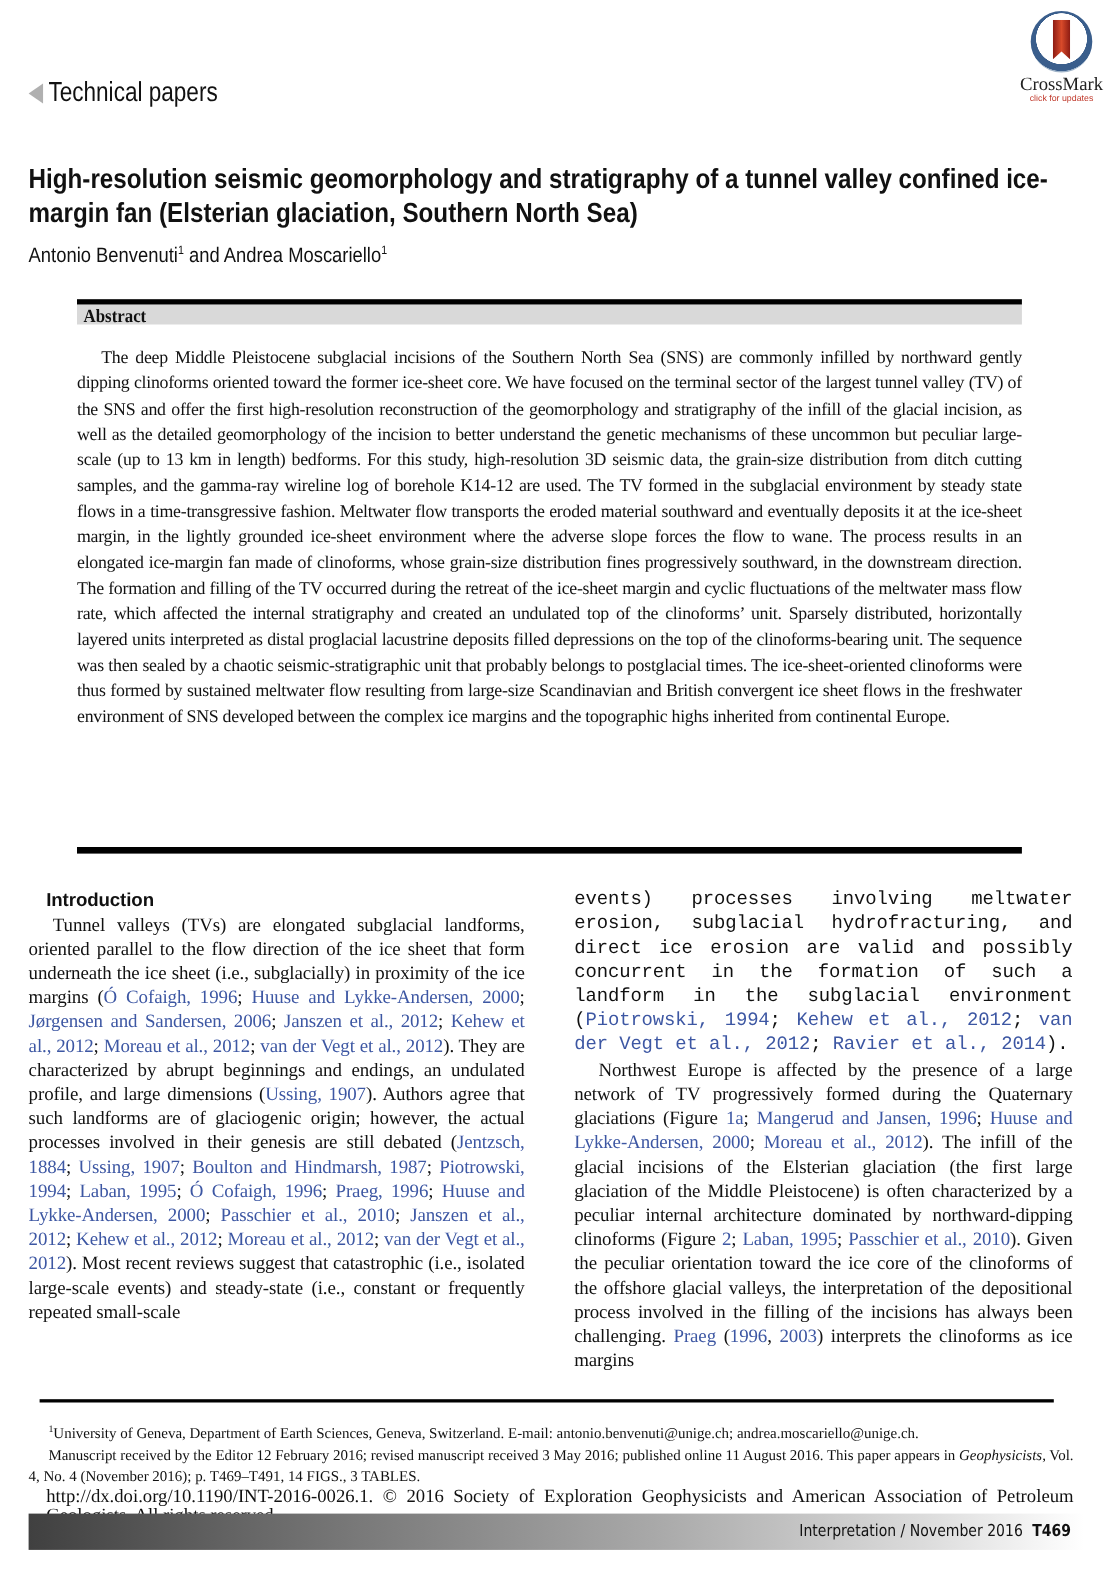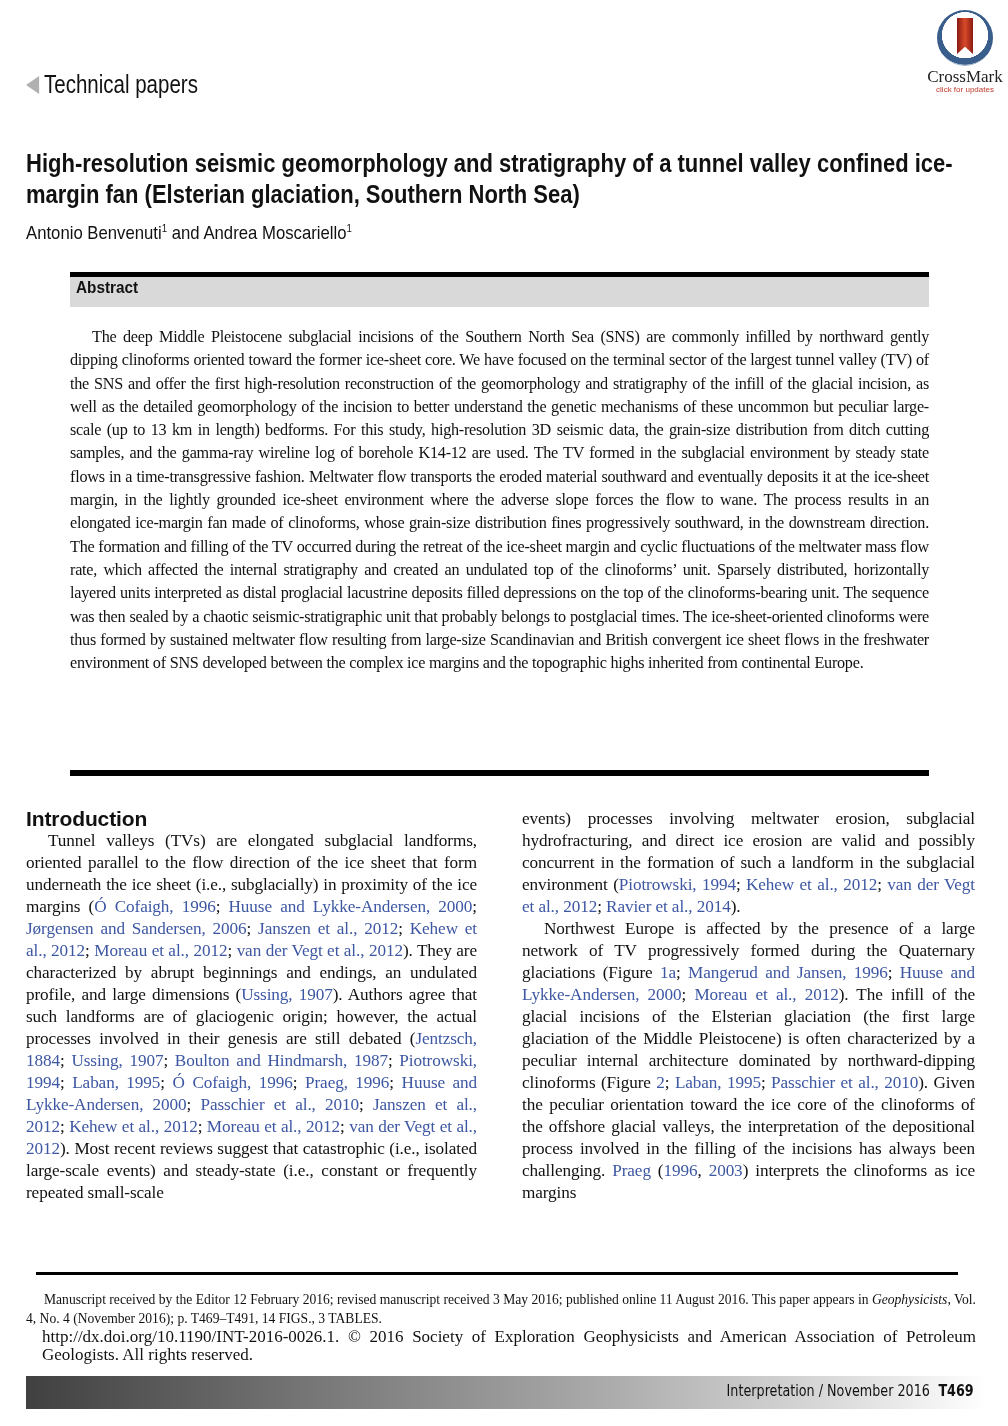--- a/index.html
+++ b/index.html
@@ -14,31 +14,31 @@
   .cm-ribbon { position: absolute; left: 20px; top: 8px; width: 16px; height: 36px; background: linear-gradient(90deg, #8b1a12, #d84a2a 50%, #8b1a12); clip-path: polygon(0 0, 100% 0, 100% 100%, 50% 80%, 0 100%); }
   .cm-text { font-family: "Liberation Serif", serif; font-size: 17px; color: #222; margin-top: 2px; line-height: 17px; }
   .cm-sub { font-family: "Liberation Sans", sans-serif; font-size: 8px; color: #c0392b; line-height: 9px; }
 
   .title { left: 26px; top: 148px; width: 960px; font-family: "Liberation Sans", sans-serif; font-weight: bold; font-size: 25px; line-height: 31px; color: #111; transform: scaleX(0.88); transform-origin: left top; width: 1090px; }
   .authors { left: 26px; top: 222px; font-family: "Liberation Sans", sans-serif; font-size: 19px; color: #111; transform: scaleX(0.88); transform-origin: left top; white-space: nowrap; }
   .authors sup { font-size: 11px; }
 
   .abstract-box { left: 70px; top: 272px; width: 859px; }
   .abstract-topbar { height: 5px; background: #000; }
-  .abstract-header { height: 30px; background: #d9d9d9; font-family: Liberation Sans, sans-serif; font-weight: bold; font-size: 17px; line-height: 22px; padding-left: 6px; }
+  .abstract-header { height: 18px; background: #d9d9d9; font-family: Liberation Serif, serif; font-weight: bold; font-size: 17px; line-height: 22px; padding-left: 6px; }
   .abstract-header span { display: inline-block; transform: scaleX(0.9); transform-origin: left center; }
   .abstract-text { margin-top: 19px; font-family: "Liberation Serif", serif; font-size: 16.2px; line-height: 23.3px; text-align: justify; text-indent: 22px; letter-spacing: -0.25px; }
   .abstract-bottombar { left: 70px; top: 770px; width: 859px; height: 6px; background: #000; }
 
   .col { font-family: "Liberation Serif", serif; font-size: 17.2px; line-height: 22px; text-align: justify; letter-spacing: -0.1px; }
   .col-left { left: 26px; top: 808px; width: 451px; }
   .col-right { left: 522px; top: 808px; width: 453px; }
-  .intro-heading { font-family: "Liberation Sans", sans-serif; font-weight: bold; font-size: 21px; line-height: 22px; text-align: left; }
+  .intro-heading { font-family: "Liberation Sans", sans-serif; font-weight: bold; font-size: 17px; line-height: 22px; text-align: left; margin-left: 16px; }
   .para { text-indent: 22px; margin: 0; }
-  .para.noindent { text-indent: 0; }
+  .para.noindent { text-indent: 0; font-family: Liberation Mono, monospace; }
   .ref { color: #3d57a3; text-decoration: none; }
 
   .footnote-rule { left: 36px; top: 1272px; width: 922px; height: 3px; background: #000; }
   .footnotes { left: 26px; top: 1290px; width: 950px; font-family: "Liberation Serif", serif; font-size: 13.6px; line-height: 19px; }
   .footnotes p { margin: 0; text-align: justify; }
   .fn-indent { text-indent: 18px; }
   .fn-doi { font-size: 17px; padding-left: 16px; line-height: 18px; }
   .footnotes sup { font-size: 9px; }
 
   .footer-bar { left: 26px; top: 1376px; width: 960px; height: 33px; background: linear-gradient(90deg, #404040 0%, #777 30%, #aaa 60%, #dcdcdc 85%, #ffffff 100%); }
@@ -82,20 +82,21 @@
 </div>
 
 <div class="abs col col-right">
   <p class="para noindent">events) processes involving meltwater erosion, subglacial hydrofracturing, and direct ice erosion are valid and possibly concurrent in the formation of such a landform in the subglacial environment (<a class="ref" style="color: rgb(61, 87, 163);">Piotrowski, 1994</a>; <a class="ref" style="color: rgb(61, 87, 163);">Kehew et al., 2012</a>; <a class="ref" style="color: rgb(61, 87, 163);">van der Vegt et al., 2012</a>; <a class="ref" style="color: rgb(61, 87, 163);">Ravier et al., 2014</a>).</p>
   <p class="para">Northwest Europe is affected by the presence of a large network of TV progressively formed during the Quaternary glaciations (Figure <a class="ref" style="color: rgb(61, 87, 163);">1a</a>; <a class="ref" style="color: rgb(61, 87, 163);">Mangerud and Jansen, 1996</a>; <a class="ref" style="color: rgb(61, 87, 163);">Huuse and Lykke-Andersen, 2000</a>; <a class="ref" style="color: rgb(61, 87, 163);">Moreau et al., 2012</a>). The infill of the glacial incisions of the Elsterian glaciation (the first large glaciation of the Middle Pleistocene) is often characterized by a peculiar internal architecture dominated by northward-dipping clinoforms (Figure <a class="ref" style="color: rgb(61, 87, 163);">2</a>; <a class="ref" style="color: rgb(61, 87, 163);">Laban, 1995</a>; <a class="ref" style="color: rgb(61, 87, 163);">Passchier et al., 2010</a>). Given the peculiar orientation toward the ice core of the clinoforms of the offshore glacial valleys, the interpretation of the depositional process involved in the filling of the incisions has always been challenging. <a class="ref" style="color: rgb(61, 87, 163);">Praeg</a> (<a class="ref" style="color: rgb(61, 87, 163);">1996</a>, <a class="ref" style="color: rgb(61, 87, 163);">2003</a>) interprets the clinoforms as ice margins</p>
 </div>
 
 <div class="abs footnote-rule"></div>
 
 <div class="abs footnotes">
+  <p class="fn-indent"><sup>1</sup><span>University of Geneva, Department of Earth Sciences, Geneva, Switzerland. E-mail: antonio.benvenuti@unige.ch; andrea.moscariello@unige.ch.</span></p>
   <p class="fn-indent"><span>Manuscript received by the Editor 12 February 2016; revised manuscript received 3 May 2016; published online 11 August 2016. This paper appears in </span><i>Geophysicists</i><span>, Vol. 4, No. 4 (November 2016); p. T469–T491, 14 FIGS., 3 TABLES.</span></p>
   <p class="fn-doi">http://dx.doi.org/10.1190/INT-2016-0026.1. © 2016 Society of Exploration Geophysicists and American Association of Petroleum Geologists. All rights reserved.</p>
 </div>
 
 <div class="abs footer-bar"></div>
 <div class="abs footer-text">
   <span>Interpretation / November 2016</span><span class="footer-page">T469</span>
 </div>
 
 </body></html>

